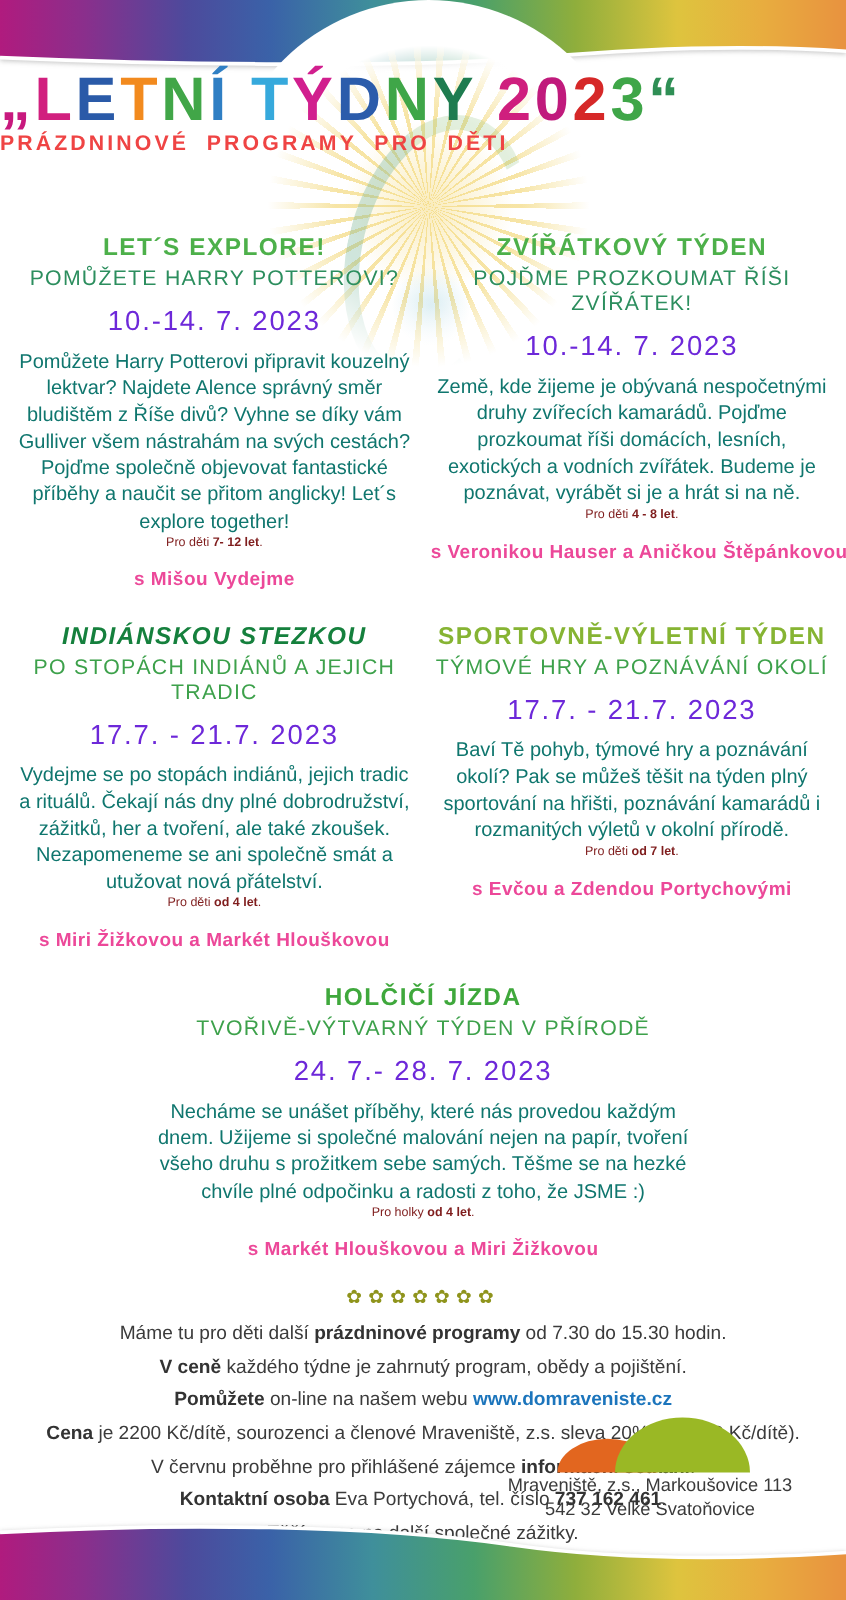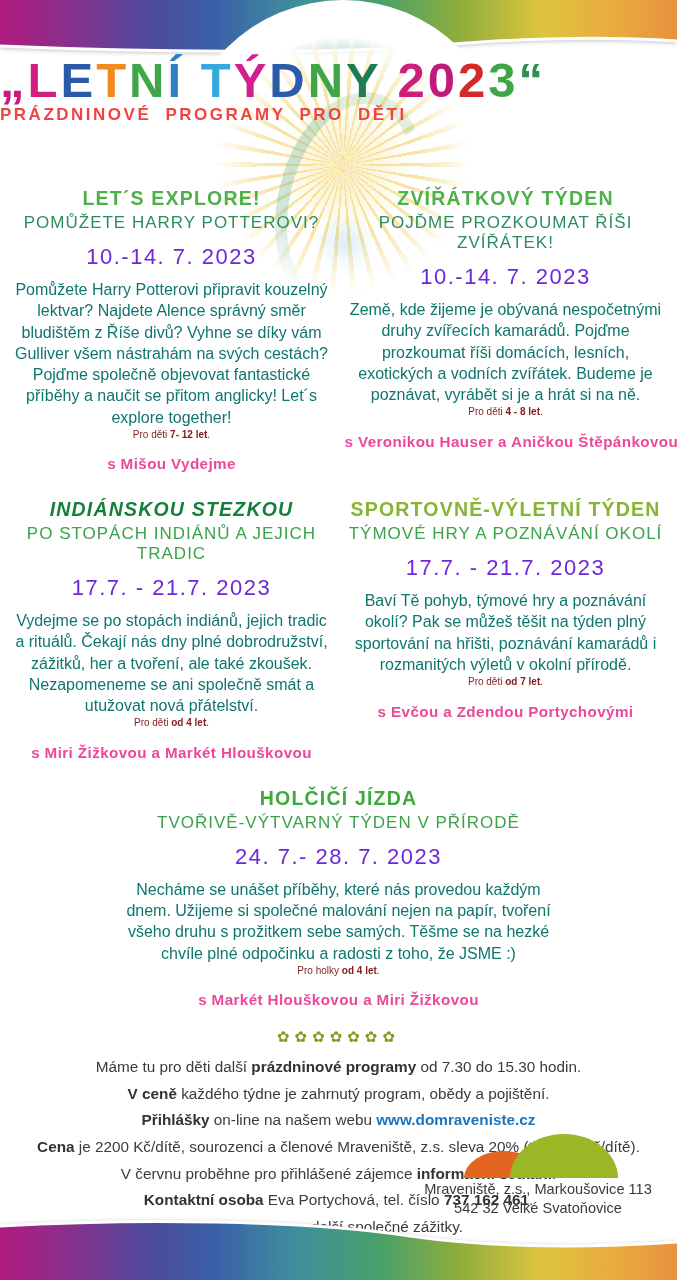--- a/index.html
+++ b/index.html
@@ -59,21 +59,21 @@
   .program h3{margin:0;font-size:17px;font-weight:400;letter-spacing:1px;text-transform:uppercase;}
   .program .date{margin:11px 0 9px;font-size:22px;font-weight:400;letter-spacing:1.5px;color:#6d28d9;}
   .program .body{margin:0;font-size:16px;line-height:1.33;color:#0f766e;}
   .program .audience{font-size:10px;line-height:1.33;color:#7f1d1d;}
   .program .instructor{margin-top:14px;font-size:15.2px;font-weight:800;color:#ec4899;letter-spacing:.4px;white-space:nowrap;}
   
   .flowers{text-align:center;font-size:15px;letter-spacing:5px;color:#8f941c;margin:20px 0 8px;}
   .footer-lines{text-align:center;font-size:15.3px;line-height:1.74;color:#3b3b3b;padding:0 10px;}
   .footer-lines b{font-weight:700;color:#333;}
   .weblink{color:#1c75bc;font-weight:700;text-decoration:none;}
-  .org{position:absolute;right:14px;bottom:62px;width:250px;text-align:center;}
+  .org{position:absolute;right:32px;bottom:62px;width:250px;text-align:center;}
   .mounds{position:relative;height:46px;width:160px;margin:0 auto 2px;}
   .mound{position:absolute;bottom:0;border-radius:50% 50% 0 0 / 100% 100% 0 0;}
   .mound.orange{left:6px;width:80px;height:27px;background:#e2661f;}
   .mound.green{right:0;width:108px;height:44px;background:#9ab825;}
   .org-address{font-size:14.6px;line-height:1.32;color:#3a3a3a;}
 </style>
 </head>
 <body>
 
 <svg class="band top" width="677" height="58" viewBox="0 0 677 58">
@@ -151,21 +151,21 @@
     <div class="audience"><span>Pro holky </span><b>od 4 let</b><span>.</span></div>
     <div class="instructor">s Markét Hlouškovou a Miri Žižkovou</div>
   </section>
 </div>
 
 <div class="flowers"><span>✿✿✿✿✿✿✿</span></div>
 
 <div class="footer-lines">
   <div><span>Máme tu pro děti další </span><b>prázdninové programy</b><span> od 7.30 do 15.30 hodin.</span></div>
   <div><b>V ceně</b><span> každého týdne je zahrnutý program, obědy a pojištění.</span></div>
-  <div><b>Přihlášky</b><span> on-line na našem webu </span><a href="#" class="weblink">www.domraveniste.cz</a></div>
+  <div><b>Pomůžete</b><span> on-line na našem webu </span><a href="#" class="weblink">www.domraveniste.cz</a></div>
   <div><b>Cena</b><span> je 2200 Kč/dítě, sourozenci a členové Mraveniště, z.s. sleva 20% (tj. 1760 Kč/dítě).</span></div>
   <div><span>V červnu proběhne pro přihlášené zájemce </span><b>informační setkání</b><span>.</span></div>
   <div><b>Kontaktní osoba</b><span> Eva Portychová, tel. číslo </span><b>737 162 461</b><span>.</span></div>
   <div>Těšíme se na další společné zážitky.</div>
 </div>
 
 <div class="org">
   <div class="mounds">
     <div class="mound orange"></div>
     <div class="mound green"></div>

